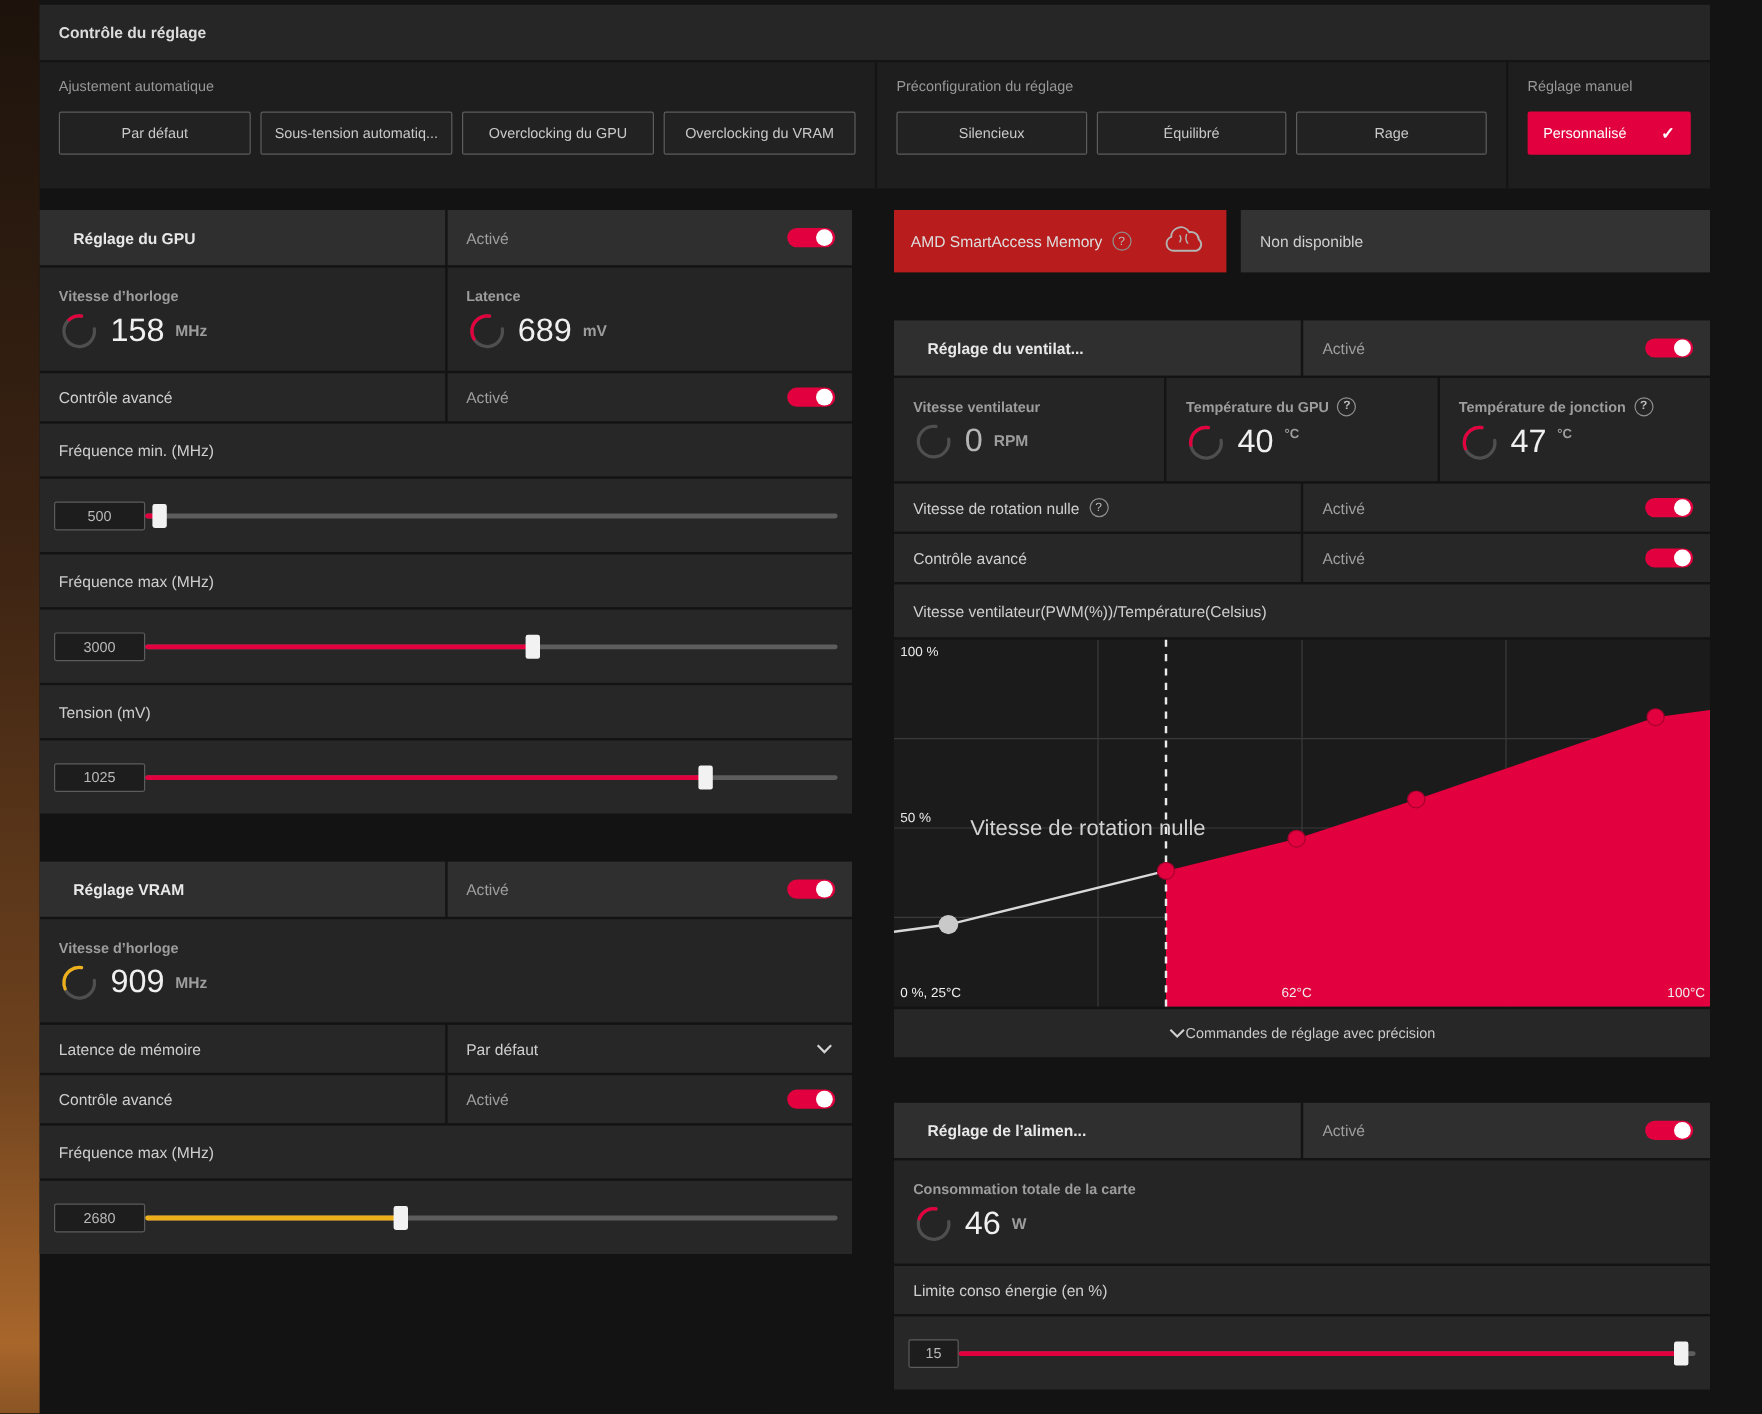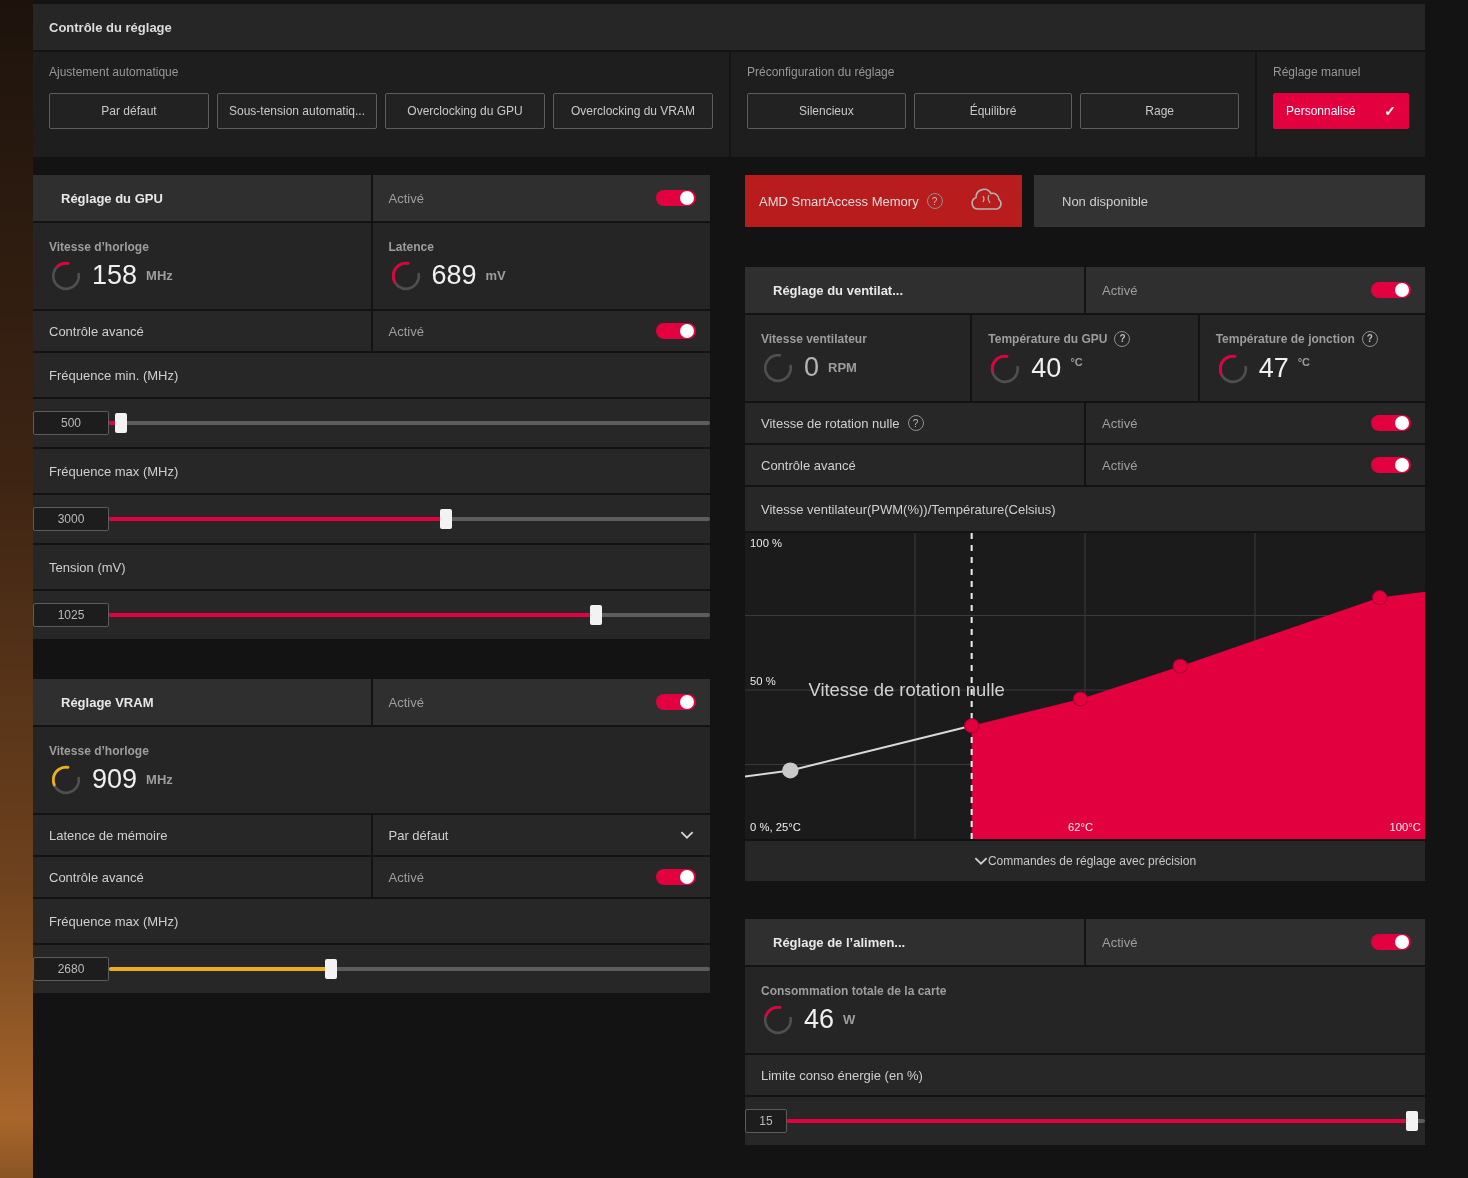--- a/index.html
+++ b/index.html
@@ -53,42 +53,42 @@
   .gauge{width:34px;height:34px;flex:none}
   .g-bg{fill:none;stroke:#4f4f4f;stroke-width:3.2;stroke-linecap:round;stroke-dasharray:80 20}
   .g-val{fill:none;stroke-width:3.2;stroke-linecap:round}
   .g-red{stroke:var(--red)} .g-yellow{stroke:var(--yellow)}
   .big{font-size:27px;color:#f0f0f0}
   .big.dim{color:#b5b5b5}
   .unit{font-size:13px;font-weight:bold;color:#9d9d9d}
   .sup{position:relative;top:-7px;font-size:11px}
 
   
-  .slider-cell{height:48px;padding:0 0;}
+  .slider-cell{height:61px;padding:0 12px;}
   .num-input{width:76px;height:24px;background:#1d1d1d;border:1px solid #5c5c5c;color:#b9b9b9;
        text-align:center;font-size:12px;border-radius:2px;font-family:"Liberation Sans",sans-serif}
   .num-input.narrow{width:42px}
   .slider{position:relative;flex:1;height:4px;background:#5d5d5d;border-radius:2px;cursor:pointer}
   .slider-fill{position:absolute;left:0;top:0;height:100%;border-radius:2px}
   .fill-red{background:var(--red)} .fill-yellow{background:var(--yellow)}
   .slider-handle{position:absolute;top:-8px;width:12px;height:20px;background:#f2f2f2;border-radius:2px;cursor:grab}
 
   
   .help{width:16px;height:16px;border:1px solid #8f8f8f;border-radius:50%;font-size:10px;color:#bdbdbd;
        display:inline-flex;align-items:center;justify-content:center;flex:none;cursor:pointer}
   .chev{width:14px;height:9px;flex:none}
   .dd-value{font-size:13px;color:#cfcfcf;padding-left:16px}
   .dd-chev{margin-left:auto;margin-right:16px}
 
   
   .sam-row{display:flex;gap:12px;height:52px;margin-bottom:40px}
   .sam-left{width:277px;background:#b91c1c;display:flex;align-items:center;padding:0 14px;gap:8px}
   .sam-label{font-size:13px;color:#dedede;white-space:nowrap}
   .brain{width:42px;height:28px;margin-left:auto}
-  .sam-right{flex:1;background:#333;display:flex;align-items:center;padding-left:28px;font-size:13px;color:#cfcfcf}
+  .sam-right{flex:1;background:#333;display:flex;align-items:center;padding-left:16px;font-size:13px;color:#cfcfcf}
 
   
   .chart-cell{display:block;background:#1b1b1b;height:306px;padding:0}
   #fan-curve-svg{display:block;width:100%;height:306px}
   .footer-cell{height:38px;justify-content:center;font-size:12px;color:#c9c9c9;cursor:pointer}
 </style>
 </head>
 <body>
 
 <div class="wallpaper"></div>

